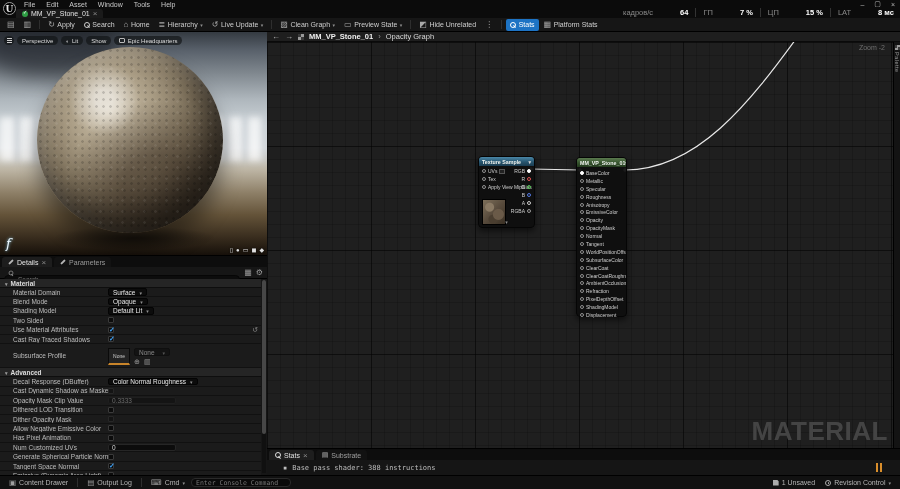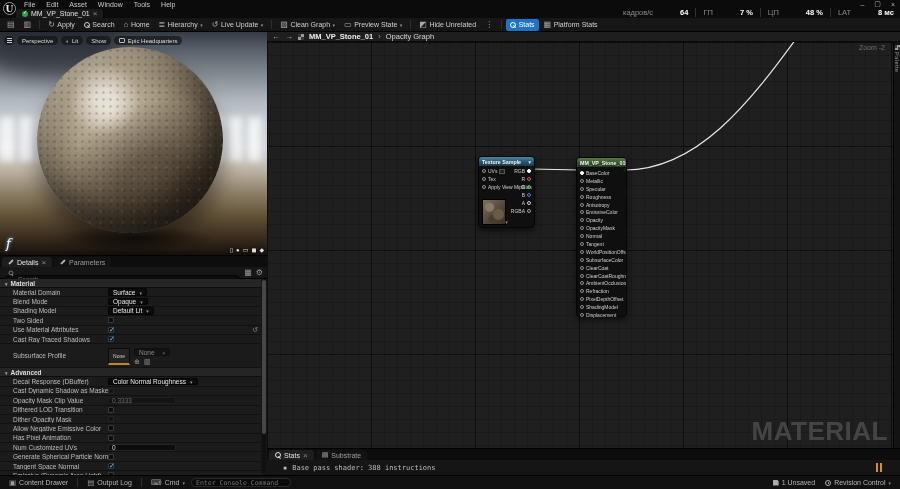--- a/index.html
+++ b/index.html
@@ -197,21 +197,21 @@
       <span class="grp">
           <span>кадров/с</span>
           <span class="val">64</span>
         </span>
       <span class="grp">
           <span>ГП</span>
           <span class="val">7 %</span>
         </span>
       <span class="grp">
           <span>ЦП</span>
-          <span class="val">48 %</span>
+          <span class="val">15 %</span>
         </span>
       <span class="grp">
           <span>LAT</span>
           <span class="val">8 мс</span>
         </span>
     </div>
     <div class="asset-tab">
       <span class="tab-check"></span>
       <span>MM_VP_Stone_01</span>
       <span class="i-close"></span>

